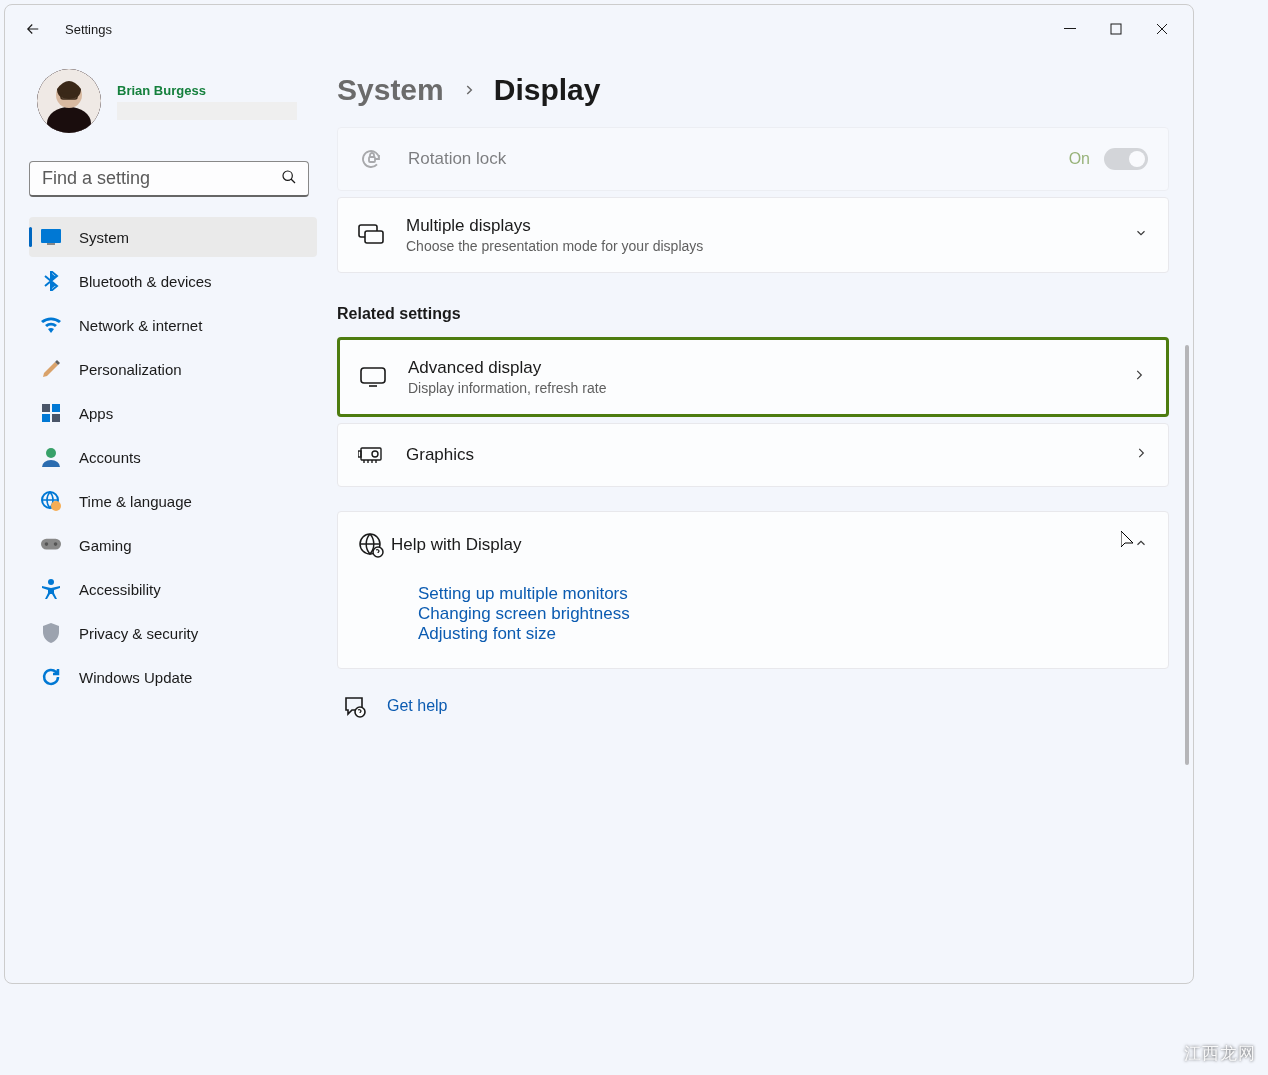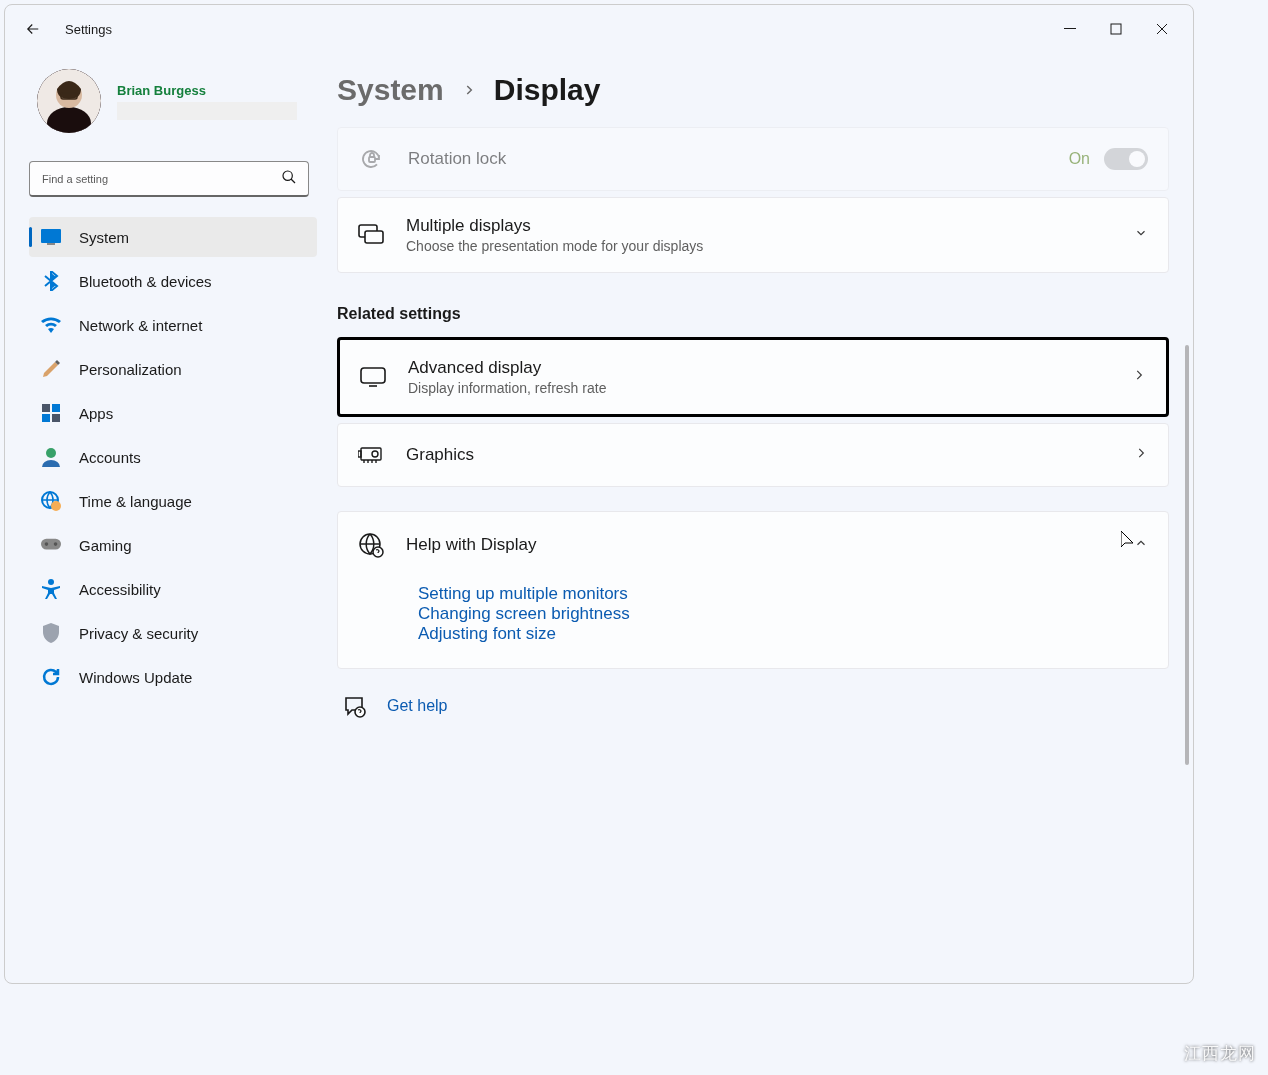--- a/index.html
+++ b/index.html
@@ -11,49 +11,49 @@
     .win-controls { display: flex; margin-left: auto; }
     .win-btn { width: 46px; height: 32px; display: flex; align-items: center; justify-content: center; border: none; background: transparent; cursor: pointer; }
     .content { display: flex; height: calc(100% - 48px); }
     .sidebar { width: 316px; padding: 0 4px 0 24px; display: flex; flex-direction: column; }
     .profile { display: flex; align-items: center; gap: 16px; margin: 16px 0 20px 8px; }
     .avatar { width: 64px; height: 64px; border-radius: 50%; background: #2a1818; display: flex; align-items: center; justify-content: center; overflow: hidden; }
     .avatar svg { width: 64px; height: 64px; }
     .profile-name { font-size: 13px; font-weight: 700; color: #15803d; }
     .profile-sub { width: 180px; height: 18px; background: #efefef; margin-top: 4px; }
     .search { position: relative; margin: 8px 8px 20px 0; }
-    .search input { width: 100%; height: 36px; border: 1px solid #888; border-bottom: 2px solid #666; border-radius: 4px; padding: 0 40px 0 12px; font-size: 11px; background: #fdfdfe; color: #1a1a1a; }
+    .search input { width: 100%; height: 36px; border: 1px solid #888; border-bottom: 2px solid #666; border-radius: 4px; padding: 0 40px 0 12px; font-size: 18px; background: #fdfdfe; color: #1a1a1a; }
     .search input::placeholder { color: #5a5a5a; }
     .search-icon { position: absolute; right: 12px; top: 50%; transform: translateY(-50%); color: #1a1a1a; }
     .nav { display: flex; flex-direction: column; gap: 4px; }
     .nav-item { display: flex; align-items: center; gap: 18px; height: 40px; padding: 0 12px; border-radius: 4px; cursor: pointer; position: relative; color: #1a1a1a; }
     .nav-item.active { background: #eaeaea; }
     .nav-item.active::before { content: ""; position: absolute; left: 0; top: 10px; bottom: 10px; width: 3px; background: #0067c0; border-radius: 2px; }
     .nav-icon { width: 20px; height: 20px; display: flex; align-items: center; justify-content: center; flex-shrink: 0; }
     .nav-label { font-size: 15px; }
     .main { flex: 1; padding: 8px 24px 0 16px; overflow-y: auto; position: relative; }
     .breadcrumb { display: flex; align-items: center; gap: 18px; margin-bottom: 20px; margin-top: 12px; }
     .crumb-parent { font-size: 30px; font-weight: 600; color: #6b6b6b; }
     .crumb-sep { font-size: 20px; color: #6b6b6b; }
     .crumb-current { font-size: 30px; font-weight: 600; color: #1a1a1a; }
     .card { background: #fcfdfe; border: 1px solid #e8e8ec; border-radius: 4px; display: flex; align-items: center; padding: 18px 20px; margin-bottom: 6px; gap: 22px; cursor: pointer; }
     .card.disabled { opacity: 0.55; cursor: default; gap: 24px; }
-    .card.highlighted { border: 3px solid #000000; }
+    .card.highlighted { border: 3px solid #4d7c0f; }
     .card-icon { width: 26px; height: 26px; flex-shrink: 0; color: #1a1a1a; display: flex; align-items: center; justify-content: center; }
     .card-body { flex: 1; }
     .card-title { font-size: 17px; color: #1a1a1a; }
     .card-sub { font-size: 14px; color: #5f5f5f; margin-top: 2px; }
     .card-tail { display: flex; align-items: center; gap: 14px; color: #4d7c0f; }
     .toggle { width: 44px; height: 22px; border-radius: 11px; background: #c8c9cc; position: relative; }
     .toggle.on::after { content: ""; position: absolute; right: 3px; top: 3px; width: 16px; height: 16px; background: #fff; border-radius: 50%; }
     .toggle.on { background: #b9bbbe; }
     .chevron { color: #3a3a3a; }
     .section-heading { font-size: 16px; font-weight: 600; color: #1a1a1a; margin: 32px 0 14px 0; }
     .help-card { background: #fcfdfe; border: 1px solid #e8e8ec; border-radius: 4px; margin-top: 24px; }
-    .help-head { display: flex; align-items: center; padding: 20px; gap: 22px; cursor: pointer; }
+    .help-head { display: flex; align-items: center; padding: 20px; gap: 7px; cursor: pointer; }
     .help-links { padding: 6px 20px 24px 80px; display: flex; flex-direction: column; }
     .help-link { font-size: 17px; color: #0b5bb1; text-decoration: none; cursor: pointer; }
     .get-help { display: flex; align-items: center; gap: 20px; margin-top: 24px; padding: 0 4px; }
     .get-help-link { font-size: 16px; color: #0b5bb1; cursor: pointer; }
     .scrollbar { position: absolute; right: 2px; top: 60px; width: 8px; height: 700px; }
     .scrollbar-thumb { width: 4px; height: 420px; background: #b5b5b8; border-radius: 2px; margin-top: 280px; margin-left: 2px; }
     .cursor { position: absolute; left: 800px; top: 478px; pointer-events: none; }
     .watermark { position: absolute; right: 12px; bottom: 10px; font-size: 17px; color: rgba(255,255,255,0.9); text-shadow: 0 0 3px rgba(0,0,0,0.7); font-family: sans-serif; letter-spacing: 1px; }
   </style>
 </head>

